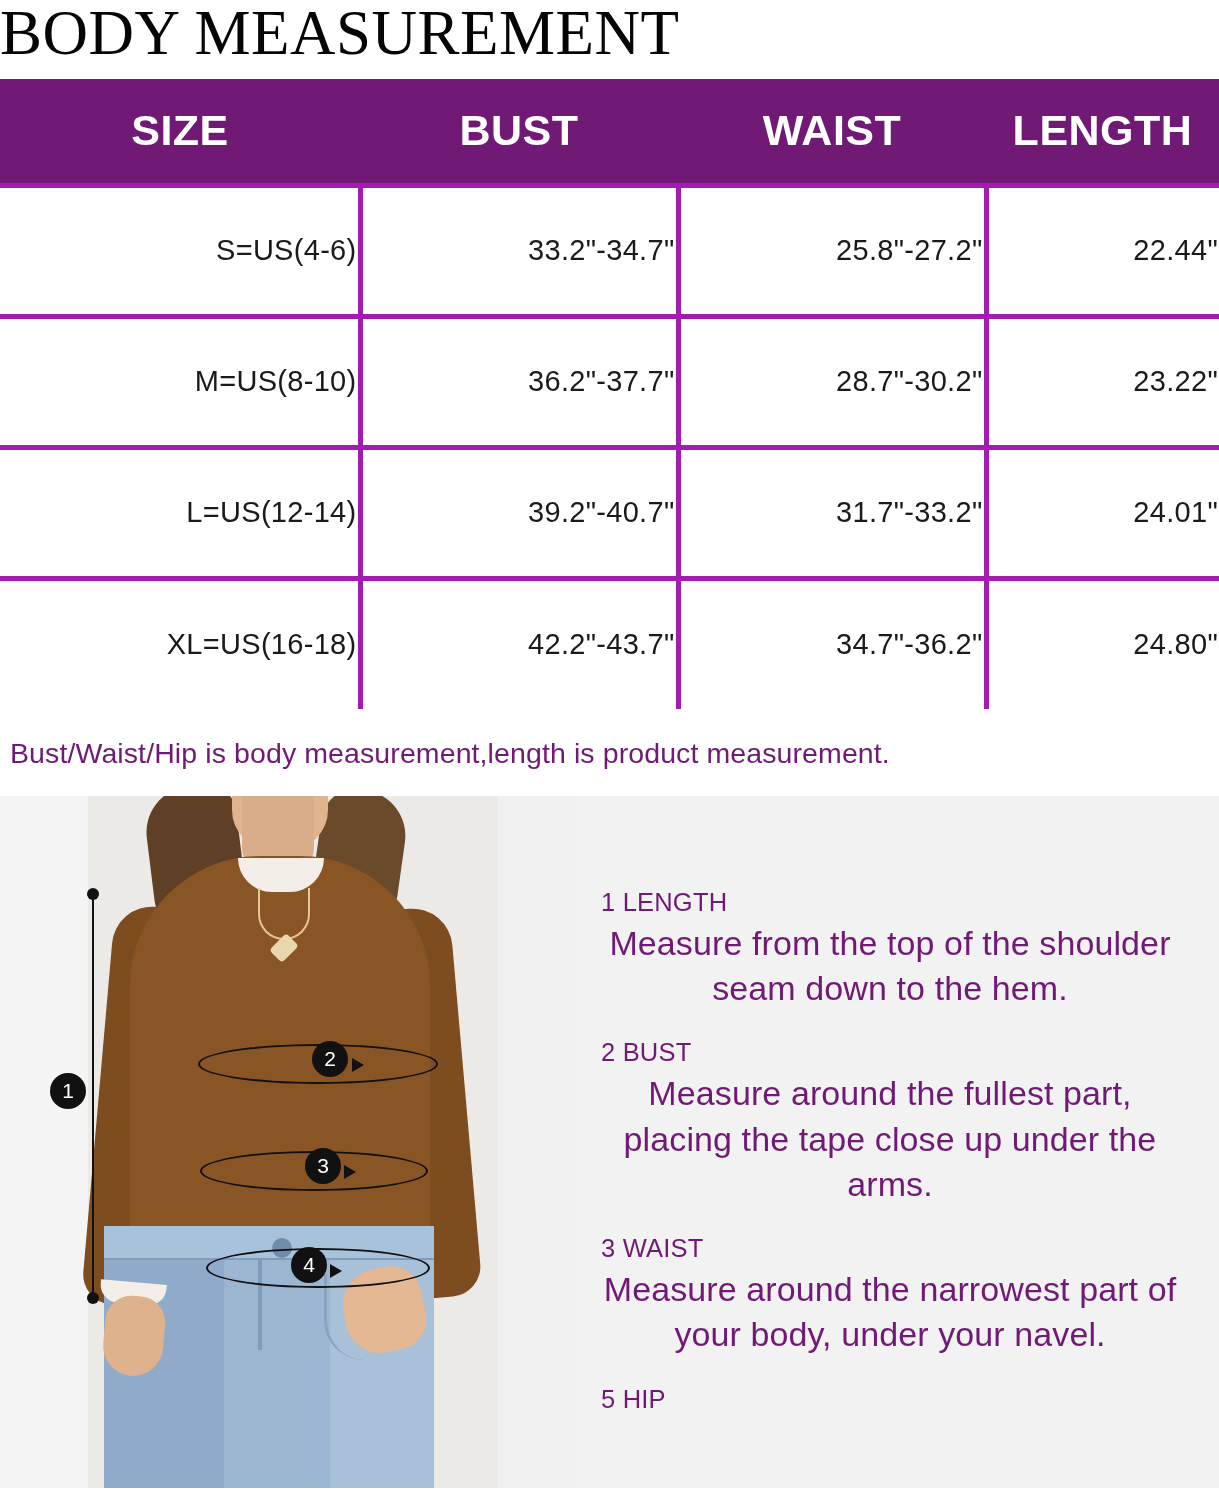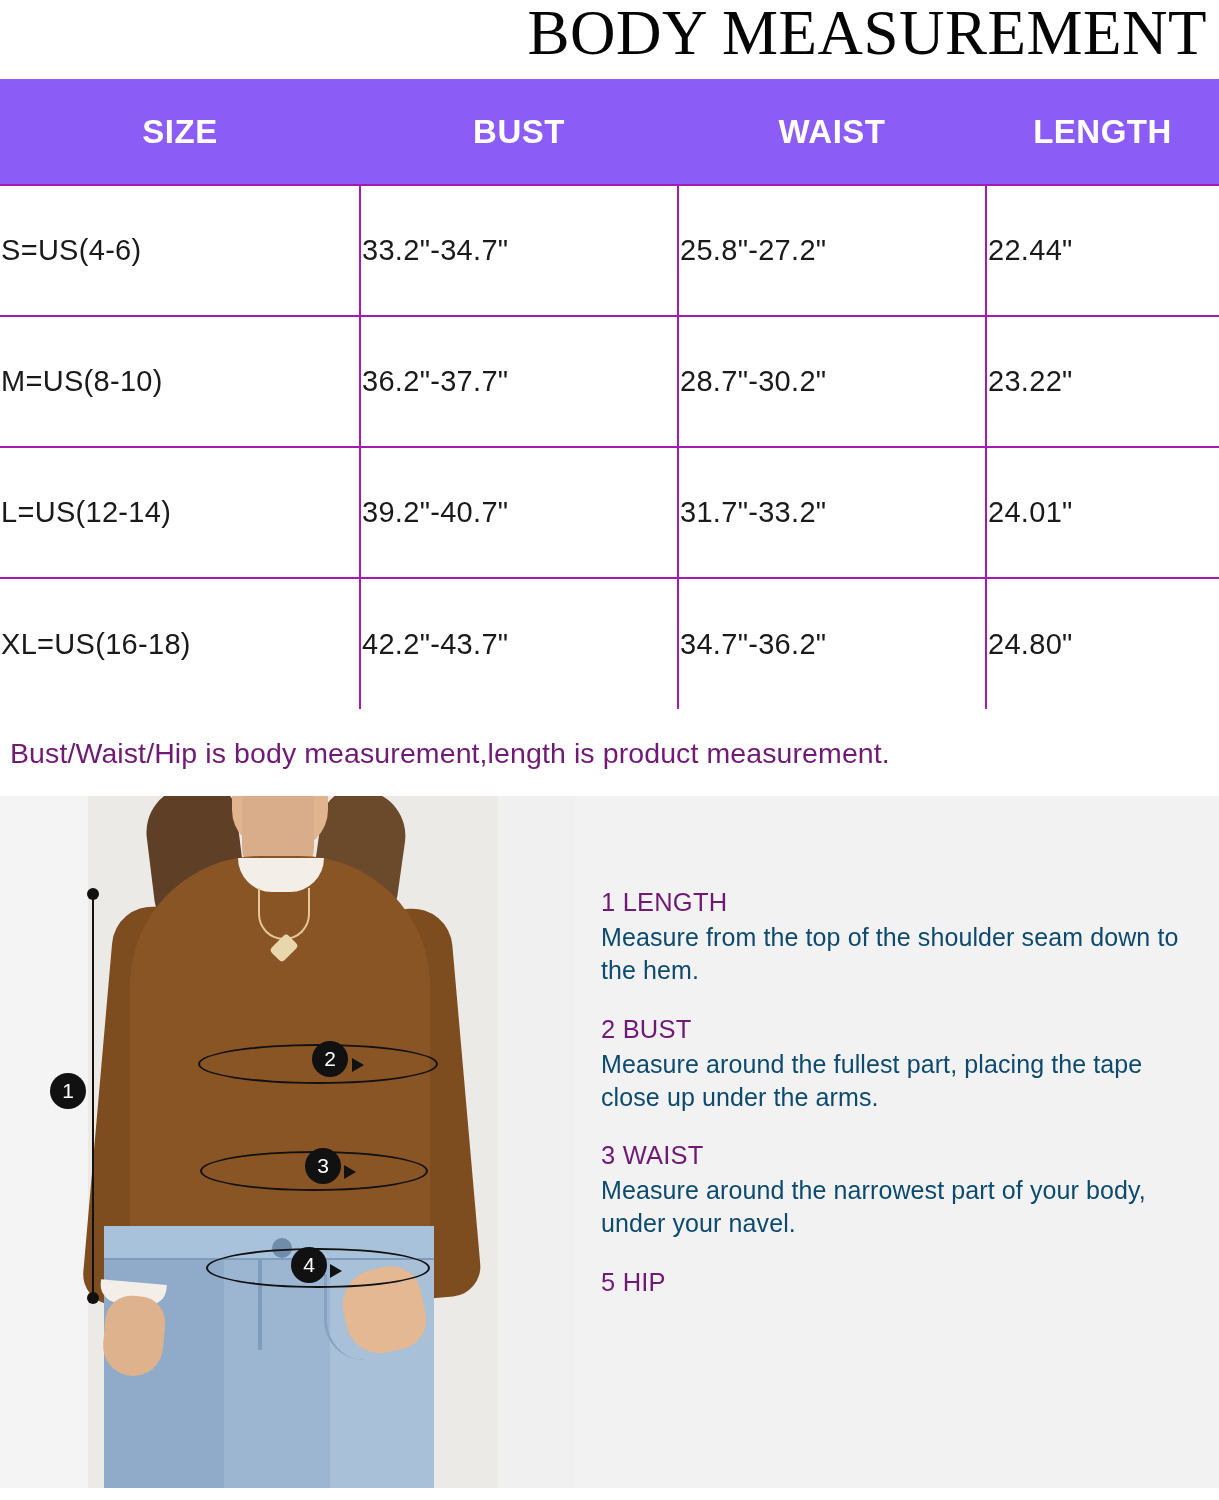--- a/index.html
+++ b/index.html
@@ -20,49 +20,49 @@
     width: 1219px;
     height: 1500px;
     position: relative;
   }
 
   
   .title {
     font-family: "Liberation Serif", serif;
     font-size: 63px;
     letter-spacing: 0.5px;
-    text-align: right;
+    text-align: left;
     line-height: 1;
-    padding: 2px 12px 14px 0;
+    padding: 2px 0 14px 0;
     color: #050505;
     white-space: nowrap;
   }
 
   
   table.size-table {
     width: 1219px;
     border-collapse: collapse;
     table-layout: fixed;
   }
   table.size-table thead th {
-    background: #8b5cf6;
+    background: #701a75;
     color: #ffffff;
-    font-size: 33px;
+    font-size: 43px;
     font-weight: bold;
     height: 106px;
     vertical-align: middle;
     text-align: center;
     letter-spacing: 0.5px;
   }
   table.size-table tbody td {
     height: 131px;
     font-size: 29px;
-    text-align: left;
+    text-align: right;
     vertical-align: middle;
-    border: 2px solid #a21caf;
+    border: 5px solid #a21caf;
     color: #1a1a1a;
     letter-spacing: 0.3px;
   }
   table.size-table tbody tr td:first-child { border-left: none; }
   table.size-table tbody tr td:last-child { border-right: none; }
   table.size-table tbody tr:last-child td { border-bottom: none; }
 
   .col-size { width: 360px; }
   .col-bust { width: 318px; }
   .col-waist { width: 308px; }
@@ -99,24 +99,25 @@
   }
 
   .instr-block { margin-bottom: 27px; }
   .instr-head {
     font-size: 25.5px;
     color: #701a75;
     margin-bottom: 4px;
     letter-spacing: 0.2px;
   }
   .instr-body {
-    font-size: 25px;
-    color: #0c4a6e;
+    font-size: 34px;
+    color: #701a75;
     line-height: 1.33;
     letter-spacing: 0.1px;
+    text-align: center;
   }
 
   
   .model {
     position: absolute;
     left: 0; top: 0;
     width: 575px; height: 692px;
   }
   .bg-left {
     position: absolute; left: 0; top: 0;

